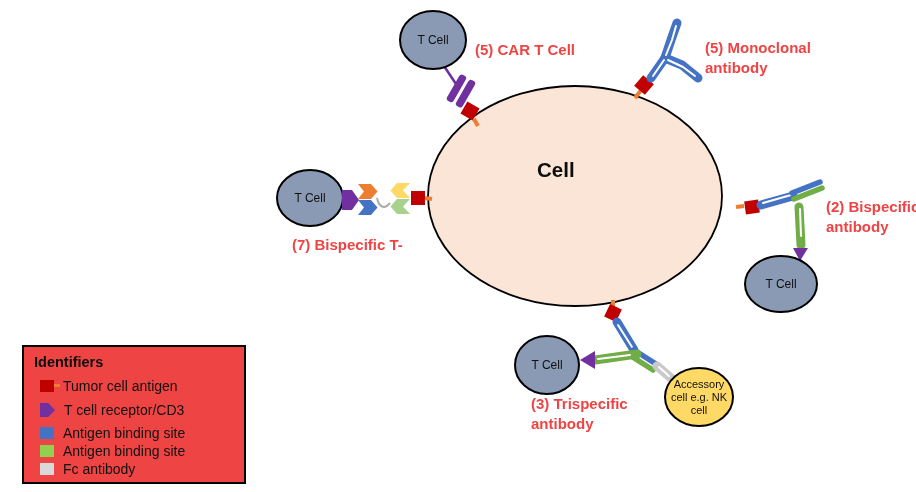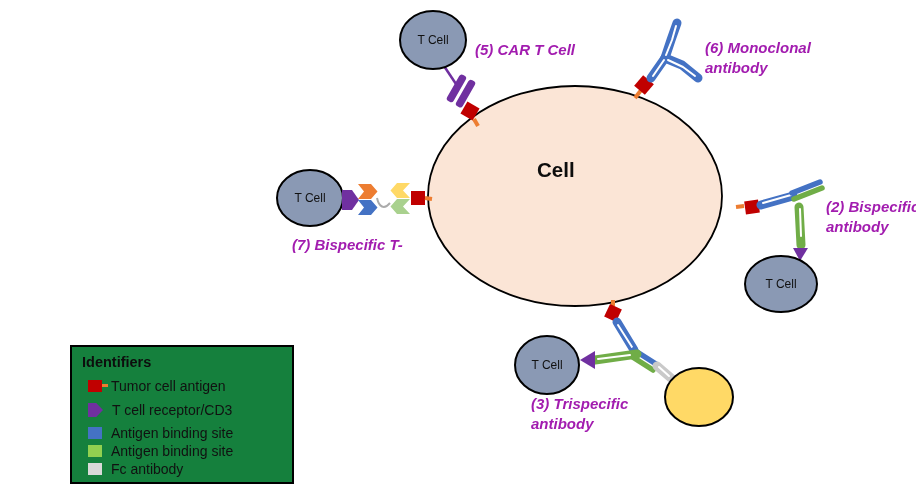--- a/index.html
+++ b/index.html
@@ -3,41 +3,40 @@
 <meta charset="utf-8">
 <style>
   html,body{margin:0;padding:0;background:#fff;}
   .stage{
     position:relative;width:916px;height:492px;background:#ffffff;
     font-family:"Liberation Sans", sans-serif;overflow:hidden;
   }
   svg.layer{position:absolute;left:0;top:0;}
   .lbl{
     position:absolute;font-weight:bold;font-size:15px;line-height:20px;
-    color:#a21caf;white-space:nowrap;font-style:italic;
+    color:#ef4444;white-space:nowrap;
   }
   .lbl span{display:block;}
   .tumor-label{
     position:absolute;left:537px;top:155px;font-weight:bold;
     font-size:20.5px;line-height:29px;color:#0d0d0d;
   }
   .tumor-label span{display:block;}
   .cell-label{
     position:absolute;transform:translate(-50%,-50%);
     font-size:12px;color:#111;white-space:nowrap;
   }
   .acc-label{
     position:absolute;left:699px;top:397px;transform:translate(-50%,-50%);
     font-size:11px;line-height:13px;color:#111;text-align:center;width:70px;
   }
   .legend{
     position:absolute;left:22px;top:345px;width:224px;height:139px;
-    border:2.5px solid #000;background:#15803d;box-sizing:border-box;
+    border:2.5px solid #000;background:#ef4444;box-sizing:border-box;
     padding:7px 10px;
-    margin-left:48px;
   }
   .legend-title{font-weight:bold;font-size:14.5px;color:#0d0d0d;margin-bottom:8px;}
   .legend-row{display:flex;align-items:center;gap:9px;margin-left:6px;}
   .legend-row .txt{font-size:14px;color:#111;white-space:nowrap;text-align:right;}
   .sw{width:14px;height:12px;flex:0 0 auto;position:relative;}
   .sw .tick{position:absolute;left:14px;top:4px;width:6px;height:3px;}
   .sw.pent{width:15px;height:14px;clip-path:polygon(0 0,55% 0,100% 50%,55% 100%,0 100%);}
   .mt8{margin-top:8px;} .mt7{margin-top:7px;} .mt2{margin-top:2px;}
 </style>
 </head>
@@ -133,23 +132,28 @@
 
   <div class="tumor-label">
     <span>Cell</span>
   </div>
 
   <div class="cell-label" style="left:433px;top:40px;">T Cell</div>
   <div class="cell-label" style="left:310px;top:198px;">T Cell</div>
   <div class="cell-label" style="left:547px;top:365px;">T Cell</div>
   <div class="cell-label" style="left:781px;top:284px;">T Cell</div>
 
+  <div class="acc-label">
+    <span style="display:block">Accessory</span>
+    <span style="display:block">cell e.g. NK</span>
+    <span style="display:block">cell</span>
+  </div>
 
   <div class="lbl" style="left:705px;top:38px;">
-    <span>(6) Monoclonal</span>
+    <span>(5) Monoclonal</span>
     <span>antibody</span>
   </div>
   <div class="lbl" style="left:826px;top:197px;">
     <span>(2) Bispecific</span>
     <span>antibody</span>
   </div>
   <div class="lbl" style="left:531px;top:394px;">
     <span>(3) Trispecific</span>
     <span>antibody</span>
   </div>

